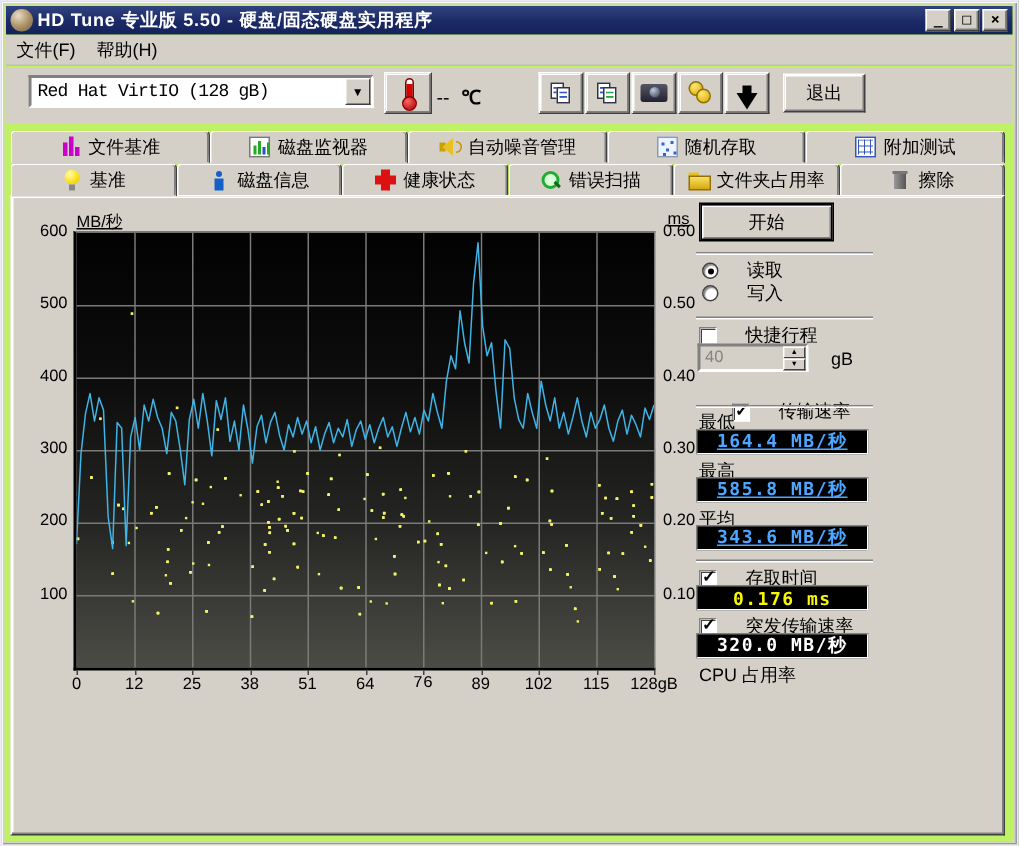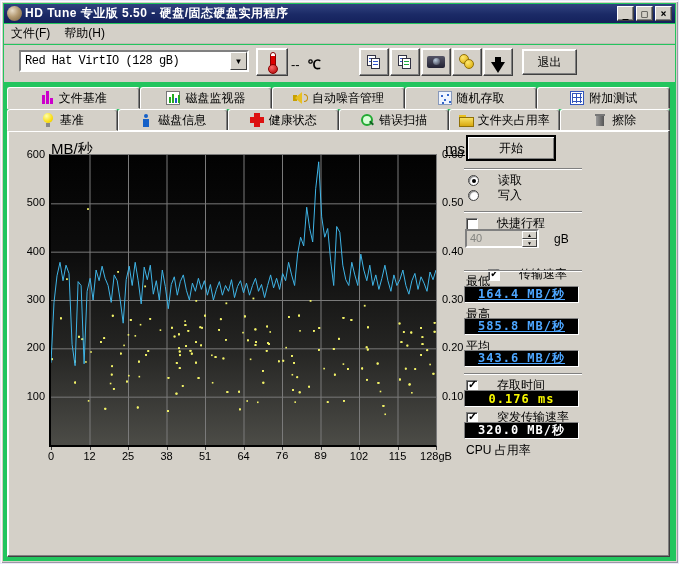--- a/index.html
+++ b/index.html
@@ -1,17 +1,17 @@
 <!DOCTYPE html>
 <html><head>
 <meta charset="utf-8">
 <style>
   * { margin:0; padding:0; box-sizing:border-box; }
   body { font-family:"Liberation Sans", sans-serif; background:#3a6ea5; }
-  .window { position:relative; width:679px; height:564px; background:#22c55e;
+  .window { position:relative; width:679px; height:564px; background:#bef264;
     border:1px solid #ece9f8; box-shadow: inset 1px 1px 0 #fdfcfa, inset -1px -1px 0 #9a97a6, inset 2px 2px 0 #d4d0c8, inset -2px -2px 0 #d4d0c8; }
   
   .titlebar { position:absolute; left:3px; top:3px; right:3px; height:19px;
     background:linear-gradient(to bottom,#31437f 0%,#1b2a66 55%,#14215c 100%);
     display:flex; align-items:center; padding:0 2px; }
   .titlebar .app-icon { width:15px; height:15px; margin:0 3px 0 1px; border-radius:50%;
     background:radial-gradient(circle at 35% 30%, #e8dcc8 0%, #b49a72 45%, #6d5a3a 100%); flex:none; }
   .titlebar .title-text { color:#ffffff; font-weight:bold; font-size:12px; letter-spacing:.5px;
     white-space:nowrap; overflow:hidden; flex:1; }
   .win-btns { display:flex; gap:2px; margin-right:1px; }
@@ -48,21 +48,21 @@
     font-size:12px; color:#000; }
   .tab-row.back .tab { flex:1; }
   .tab-row.front .tab { flex:1; border-bottom:1px solid #808080; }
   .tab-row.front .tab.active { border-bottom:1px solid #d4d0c8; position:relative; z-index:3; }
   .tab .ticon { width:14px; height:14px; flex:none; position:relative; }
   
   .page { position:absolute; left:6px; top:129px; width:663px; height:427px; background:#d4d0c8;
     border:1px solid; border-color:#ffffff #404040 #404040 #ffffff; box-shadow: inset -1px -1px 0 #808080, inset 1px 1px 0 #fff;
     z-index:2; }
   
-  .axis-unit { position:absolute; font-size:15px; color:#000; text-decoration:underline; }
+  .axis-unit { position:absolute; font-size:11px; color:#000; text-decoration:underline; }
   .plot { position:absolute; left:41px; top:23px; width:388px; height:293px;
     background:linear-gradient(to bottom,#020202 0%,#0d0d0d 35%,#262624 68%,#4c4c47 100%);
     border-left:2px solid #000; border-bottom:2px solid #000; border-top:1px solid #7a7a7a; border-right:1px solid #7a7a7a; }
   .plot svg { position:absolute; left:0; top:0; }
   .ytick { position:absolute; width:36px; text-align:right; font-size:11px; color:#000; }
   .rtick { position:absolute; left:434px; font-size:11px; color:#000; }
   .xtick { position:absolute; top:319px; font-size:11px; color:#000; transform:translateX(-50%); }
   .btick { position:absolute; width:1px; height:3px; background:#404040; top:316px; }
   
   .start-btn { position:absolute; left:459px; top:5px; width:88px; height:24px; background:#d4d0c8;
@@ -737,21 +737,21 @@
         <div class="xtick" style="left:120px;">25</div>
         <div class="btick" style="left: 120px;"></div>
         <div class="xtick" style="left:158.5px;">38</div>
         <div class="btick" style="left: 158.5px;"></div>
         <div class="xtick" style="left:197px;">51</div>
         <div class="btick" style="left: 197px;"></div>
         <div class="xtick" style="left:235.5px;">64</div>
         <div class="btick" style="left: 235.5px;"></div>
         <div class="xtick" style="left:274px;font-family:Liberation Mono, monospace;">76</div>
         <div class="btick" style="left: 274px;"></div>
-        <div class="xtick" style="left:312.5px;font-family:Liberation Mono, monospace;">89</div>
+        <div class="xtick" style="left:312.5px;">89</div>
         <div class="btick" style="left: 312.5px;"></div>
         <div class="xtick" style="left:351px;">102</div>
         <div class="btick" style="left: 351px;"></div>
         <div class="xtick" style="left:389.5px;">115</div>
         <div class="btick" style="left: 389.5px;"></div>
         <div class="xtick" style="left:428px;">128gB</div>
         <div class="btick" style="left: 428px;"></div>
       </div>
 
     <div class="start-btn">开始</div>

